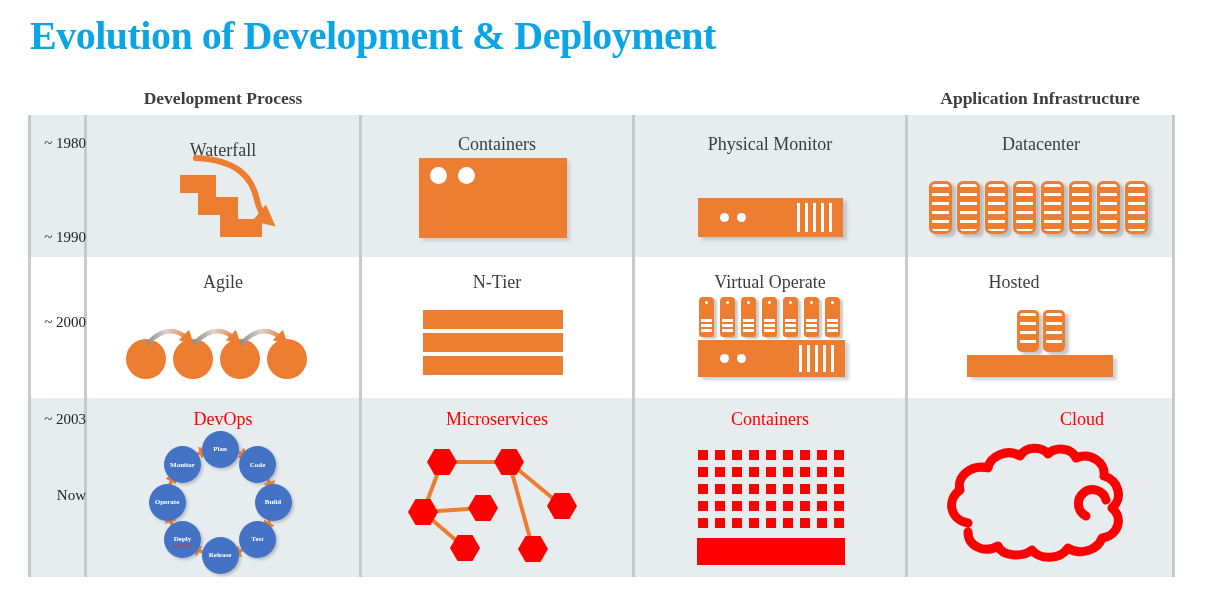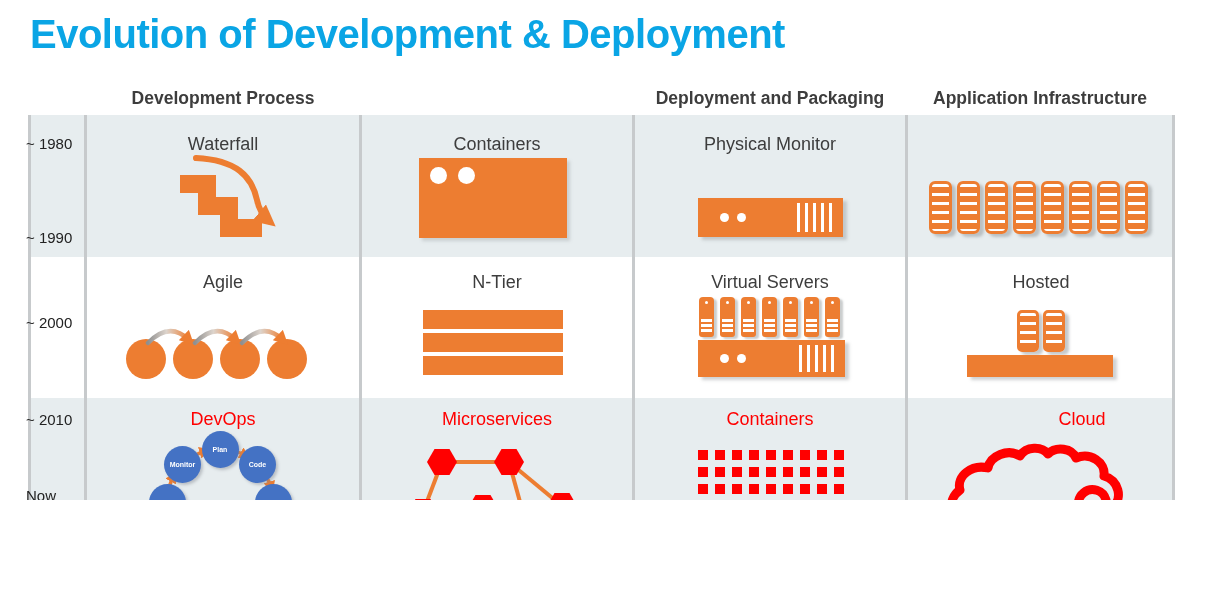--- a/index.html
+++ b/index.html
@@ -1,30 +1,30 @@
 <!DOCTYPE html>
 <html style="--cyan: #0AA5E5; --orange: #ED7D31; --red: #FF0000; --blue: #4472C4; --band: #E7EDEF;"><head>
 <meta charset="utf-8">
 <style>
   :root{
     --orange:#ED7D31; --red:#FF0000; --blue:#4472C4; --cyan:#0AA5E5;
     --band:#E7EDEF; --divider:#C7CACC; --ink:#3D3D3D; --year:#222;
   }
   html,body{margin:0;padding:0;background:#fff;}
-  .page{position:relative;width:1209px;height:500px;background:#fff;overflow:hidden;
-        font-family:Liberation Sans, sans-serif;}
+  .page{position:relative;width:1209px;height:610px;background:#fff;overflow:hidden;
+        font-family:Liberation Serif, serif;}
   .title{position:absolute;left:30px;top:12px;margin:0;font-size:40px;font-weight:bold;
          color:var(--cyan);letter-spacing:-.5px;}
   .colhead{position:absolute;top:88px;height:24px;font-size:17.5px;font-weight:bold;
            color:var(--ink);text-align:center;white-space:nowrap;}
   .band{position:absolute;left:28px;width:1146px;z-index:0;}
   .band.gray{background:var(--band);}
   .band.white{background:#fff;}
   .vline{position:absolute;top:115px;height:462px;width:3px;background:var(--divider);z-index:1;}
-  .era{position:absolute;left:26px;width:60px;text-align:left;font-size:15px;color:var(--year);
+  .era{position:absolute;left:26px;width:60px;text-align:right;font-size:15px;color:var(--year);
        z-index:2;white-space:nowrap;}
   .clabel{position:absolute;width:272px;text-align:center;font-size:18px;color:var(--ink);
           z-index:2;white-space:nowrap;}
   .clabel.r3{color:var(--red);}
   .icon,.abs{position:absolute;z-index:2;}
   
   .stair{fill:var(--orange);stroke:none;}
   .oarrow{fill:none;stroke:var(--orange);stroke-width:6;stroke-linecap:round;}
   
   .mono{position:absolute;width:148px;height:80px;background:var(--orange);z-index:2;
@@ -75,48 +75,48 @@
   .cloudpath{fill:none;stroke:var(--red);stroke-width:9;stroke-linecap:round;stroke-linejoin:round;}
 </style>
 </head>
 <body>
 
 <div class="page">
 
   <h1 class="title">Evolution of Development &amp; Deployment</h1>
 
   <div class="colhead" style="left:87px;width:272px">Development Process</div>
-  <div class="colhead" style="left:635px;width:270px">Deployment and Packaging</div>
   <div class="colhead" style="left:905px;width:270px">Application Infrastructure</div>
 
   <div class="band gray" style="top:115px;height:142px"></div>
   <div class="band white" style="top:260px;height:135px"></div>
   <div class="band gray" style="top:398px;height:179px"></div>
 
   <div class="vline" style="left:28px"></div>
   <div class="vline" style="left:84px"></div>
   <div class="vline" style="left:359px"></div>
   <div class="vline" style="left:632px"></div>
   <div class="vline" style="left:905px"></div>
   <div class="vline" style="left:1172px"></div>
 
   <div class="era" style="top:135px">~ 1980</div>
   <div class="era" style="top:229px">~ 1990</div>
   <div class="era" style="top:314px">~ 2000</div>
-  <div class="era" style="top:411px">~ 2010</div>
+  <div class="era" style="top:411px">~ 2003</div>
   <div class="era" style="top:487px">Now</div>
 
-  <div class="clabel" style="left:87px;top:134px">Waterfall</div>
+  <div class="clabel" style="left:87px;top:140px">Waterfall</div>
   <div class="clabel" style="left:361px;top:134px">Containers</div>
   <div class="clabel" style="left:634px;top:134px">Physical Monitor</div>
+  <div class="clabel" style="left:905px;top:134px">Datacenter</div>
 
   <div class="clabel" style="left:87px;top:272px">Agile</div>
   <div class="clabel" style="left:361px;top:272px">N-Tier</div>
-  <div class="clabel" style="left:634px;top:272px">Virtual Servers</div>
-  <div class="clabel" style="left:905px;top:272px">Hosted</div>
+  <div class="clabel" style="left:634px;top:272px">Virtual Operate</div>
+  <div class="clabel" style="left:878px;top:272px">Hosted</div>
 
   <div class="clabel r3" style="left:87px;top:409px">DevOps</div>
   <div class="clabel r3" style="left:361px;top:409px">Microservices</div>
   <div class="clabel r3" style="left:634px;top:409px">Containers</div>
   <div class="clabel r3" style="left:946px;top:409px">Cloud</div>
 
   <svg class="icon" style="left:168px;top:152px" width="112" height="95" viewBox="0 0 112 95">
     <defs>
       <marker id="wfh" viewBox="0 0 10 10" refX="6" refY="5" markerWidth="3.6" markerHeight="3.6" orient="auto">
         <path d="M0,0 L10,5 L0,10 z" fill="#ED7D31"></path>

